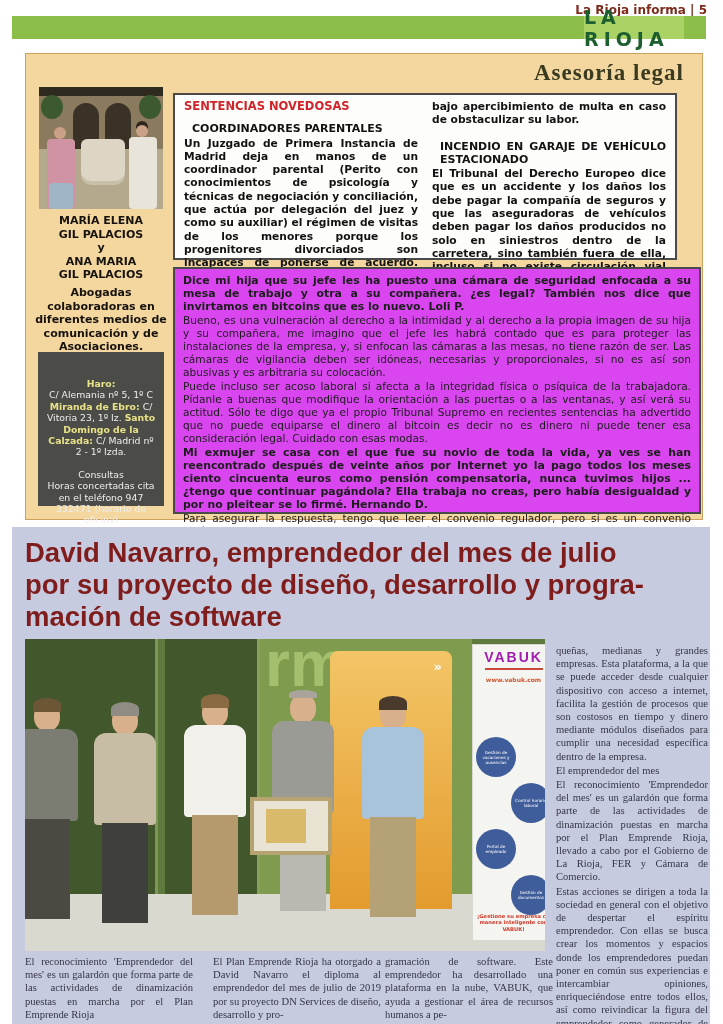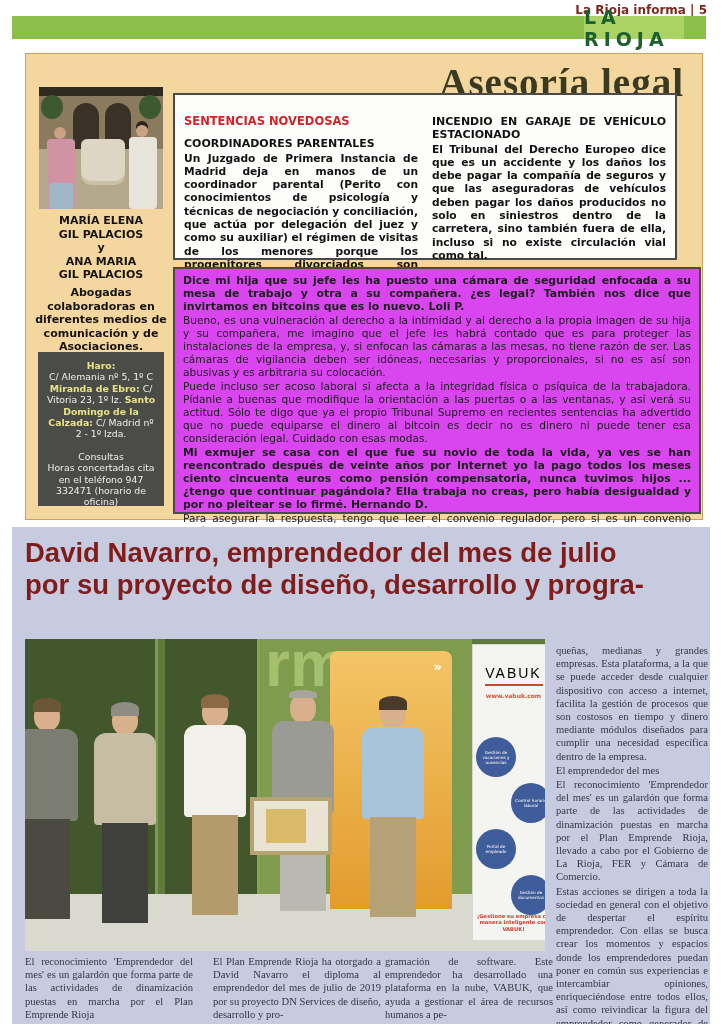--- a/index.html
+++ b/index.html
@@ -11,52 +11,52 @@
             color:#7c2a1c;}
   .greenbar{position:absolute;left:12px;top:16px;width:694px;height:23px;background:#8cbf4a;}
   .brandbox{position:absolute;right:22px;top:0;height:23px;width:100px;background:#abd264;
             display:flex;align-items:center;justify-content:center;}
   .brandbox span{font-size:19px;letter-spacing:5px;color:#1d5f2e;font-weight:bold;}
 
   
   .tanbox{position:absolute;left:25px;top:53px;width:676px;height:465px;background:#f3d79f;
           border:1px solid #caa15f;}
   .legal-title{position:absolute;top:6px;right:18px;font-family:"Liberation Serif",serif;
-               font-weight:bold;font-size:39px;color:#3a3a20;letter-spacing:1px;}
+               font-weight:bold;font-size:23px;color:#3a3a20;letter-spacing:1px;}
 
   
   .sb-photo{position:absolute;left:13px;top:33px;width:124px;height:122px;background:#8a7a5e;overflow:hidden;}
   .sb-roof{position:absolute;left:0;top:0;width:100%;height:9px;background:#2f2a20;}
   .sb-arch{position:absolute;top:16px;width:26px;height:46px;background:#3a3226;
            border-radius:13px 13px 0 0;}
   .sb-court{position:absolute;left:0;top:62px;width:100%;height:60px;background:#b4a88d;}
   .sb-fountain{position:absolute;left:42px;top:52px;width:44px;height:42px;background:#ddd6c4;
                border-radius:6px 6px 10px 10px;box-shadow:0 4px 0 #c9c0a8;}
   .sb-bush{position:absolute;top:8px;width:22px;height:24px;background:#3d5a2e;border-radius:50%;}
   .sb-person{position:absolute;border-radius:4px;}
   .sb-head{position:absolute;width:12px;height:12px;border-radius:50%;background:#caa186;}
 
   .sb-names{position:absolute;left:6px;top:160px;width:138px;text-align:center;
             font-weight:bold;font-size:11px;line-height:13.5px;color:#17120e;}
   .sb-bio{position:absolute;left:6px;top:232px;width:138px;text-align:center;
           font-weight:bold;font-size:11px;line-height:13.5px;color:#17120e;}
   .contactbox{position:absolute;left:12px;top:298px;width:126px;height:154px;background:#4b4b47;
               color:#eeeeea;font-size:9.3px;line-height:11.4px;text-align:center;
               padding:8px 6px;box-sizing:border-box;}
-  .contactbox b{color:#e9e388;}
+  .contactbox b{color:#e9e388;margin-top:18px;}
   .c-label{display:block;}
 
   
   .newsbox{position:absolute;left:147px;top:39px;width:504px;height:167px;background:#fdfdfb;
-           border:2px solid #4a4a4a;box-sizing:border-box;padding:20px 9px;}
+           border:2px solid #4a4a4a;box-sizing:border-box;padding:5px 9px;}
   .newscols{display:flex;gap:14px;}
   .ncol{width:247px;font-size:10.7px;font-weight:bold;line-height:13.3px;color:#121212;
         text-align:justify;}
   .kicker{color:#d0232a;font-size:11.5px;font-weight:bold;margin-bottom:9px;}
-  .nhead{font-size:11px;margin:0 0 1px 0;}
+  .nhead{font-size:11px;margin:0 0 1px 8px;}
   .qabox{position:absolute;left:147px;top:213px;width:528px;height:247px;background:#d946ef;
          border:2px solid #4a4a4a;box-sizing:border-box;padding:5px 8px;}
   .qabox p{margin:0;font-size:10.6px;line-height:13.2px;text-align:justify;color:#1c1c1c;}
   .qabox p.q{font-weight:bold;font-size:10.9px;}
 
   
   .feature{position:absolute;left:12px;top:527px;width:698px;height:497px;background:#c7cbe0;}
   .headline{position:absolute;left:13px;top:10px;width:672px;
             font-family:"Liberation Sans",sans-serif;font-weight:bold;font-size:27.5px;
             line-height:32px;color:#7f1d1d;}
@@ -67,21 +67,21 @@
   .glass-light{position:absolute;top:0;height:262px;background:#7f9c4e;}
   .glass-letters{position:absolute;left:240px;top:-12px;font-size:64px;font-weight:bold;
                  color:#b9d37e;opacity:.65;font-family:"Liberation Sans",sans-serif;}
   .frameline{position:absolute;top:0;width:3px;height:262px;background:#8aa45e;opacity:.7;}
   .floor{position:absolute;left:0;top:255px;width:100%;height:57px;background:#d9d9d0;}
   .banner-orange{position:absolute;left:305px;top:12px;width:122px;height:258px;
                  background:linear-gradient(#f3c566,#e39b2e);border-radius:8px 8px 0 0;}
   .banner-orange .chev{position:absolute;right:10px;top:8px;color:#ffffff;font-size:13px;font-weight:bold;}
   .banner-vabuk{position:absolute;left:447px;top:5px;width:83px;height:297px;background:#f4f4f0;
                 border:1px solid #d8d8d2;box-sizing:border-box;text-align:center;}
-  .vb-name{margin-top:20px;font-size:14px;letter-spacing:2px;color:#000000;font-weight:normal;
+  .vb-name{margin-top:4px;font-size:14px;letter-spacing:2px;color:#a21caf;font-weight:bold;
            font-family:"Liberation Sans",sans-serif;}
   .vb-tag{width:58px;height:2px;background:#c8473a;margin:3px auto 6px auto;}
   .vb-url{font-size:6px;font-weight:bold;color:#d0552f;}
   .vb-bubble{position:absolute;width:40px;height:40px;border-radius:50%;background:#3f5d9b;
              color:#ffffff;font-size:4.2px;line-height:5px;display:flex;align-items:center;
              justify-content:center;text-align:center;padding:3px;box-sizing:border-box;}
   .vb-footer{position:absolute;left:4px;bottom:8px;width:73px;font-size:5.2px;line-height:6.5px;
              color:#d03a2c;font-weight:bold;}
   .person{position:absolute;}
   .p-head{position:absolute;left:50%;transform:translateX(-50%);top:0;width:26px;height:30px;
@@ -155,39 +155,41 @@
     </div>
 
     <div class="newsbox">
       <div class="newscols">
         <div class="ncol">
           <div class="kicker">SENTENCIAS NOVEDOSAS</div>
           <p class="nhead">COORDINADORES PARENTALES</p>
           <span>Un Juzgado de Primera Instancia de Madrid deja en manos de un coordinador parental (Perito con conocimientos de psicología y técnicas de negociación y conciliación, que actúa por delegación del juez y como su auxiliar) el régimen de visitas de los menores porque los progenitores divorciados son incapaces de ponerse de acuerdo. Figura que se aplica con éxito en varios países europeos. Los padres deben colaborar,</span>
         </div>
         <div class="ncol">
+          <p style="margin:0 0 13px 0;">bajo apercibimiento de multa en caso de obstaculizar su labor.</p>
           <p class="nhead">INCENDIO EN GARAJE DE VEHÍCULO ESTACIONADO</p>
           <span>El Tribunal del Derecho Europeo dice que es un accidente y los daños los debe pagar la compañía de seguros y que las aseguradoras de vehículos deben pagar los daños producidos no solo en siniestros dentro de la carretera, sino también fuera de ella, incluso si no existe circulación vial como tal.</span>
         </div>
       </div>
     </div>
 
     <div class="qabox">
       <p class="q">Dice mi hija que su jefe les ha puesto una cámara de seguridad enfocada a su mesa de trabajo y otra a su compañera. ¿es legal? También nos dice que invirtamos en bitcoins que es lo nuevo. Loli P.</p>
       <p>Bueno, es una vulneración al derecho a la intimidad y al derecho a la propia imagen de su hija y su compañera, me imagino que el jefe les habrá contado que es para proteger las instalaciones de la empresa, y, si enfocan las cámaras a las mesas, no tiene razón de ser. Las cámaras de vigilancia deben ser idóneas, necesarias y proporcionales, si no es así son abusivas y es arbitraria su colocación.</p>
       <p>Puede incluso ser acoso laboral si afecta a la integridad física o psíquica de la trabajadora. Pídanle a buenas que modifique la orientación a las puertas o a las ventanas, y así verá su actitud. Sólo te digo que ya el propio Tribunal Supremo en recientes sentencias ha advertido que no puede equiparse el dinero al bitcoin es decir no es dinero ni puede tener esa consideración legal. Cuidado con esas modas.</p>
       <p class="q">Mi exmujer se casa con el que fue su novio de toda la vida, ya ves se han reencontrado después de veinte años por Internet yo la pago todos los meses ciento cincuenta euros como pensión compensatoria, nunca tuvimos hijos ... ¿tengo que continuar pagándola? Ella trabaja no creas, pero había desigualdad y por no pleitear se lo firmé. Hernando D.</p>
       <p>Para asegurar la respuesta, tengo que leer el convenio regulador, pero si es un convenio estándar o normalizado se extingue la pensión compensatoria por el cese de la causa que lo motivó, por contraer el acreedor (ella) nuevo matrimonio o por vivir maritalmente con otra persona. Art 101 del Código Civil.</p>
     </div>
   </div>
 
   <div class="feature">
     <div class="headline">
       <div>David Navarro, emprendedor del mes de julio</div>
       <div>por su proyecto de diseño, desarrollo y progra-</div>
+      <div>mación de software</div>
     </div>
 
     <div class="photo">
       <div class="glass-dark" style="left:0;width:130px;"></div>
       <div class="glass-dark" style="left:140px;width:92px;"></div>
       <div class="glass-light" style="left:232px;width:215px;"></div>
       <div class="glass-letters">rm</div>
       <div class="frameline" style="left:130px;"></div>
       <div class="frameline" style="left:232px;"></div>
       <div class="floor"></div>

